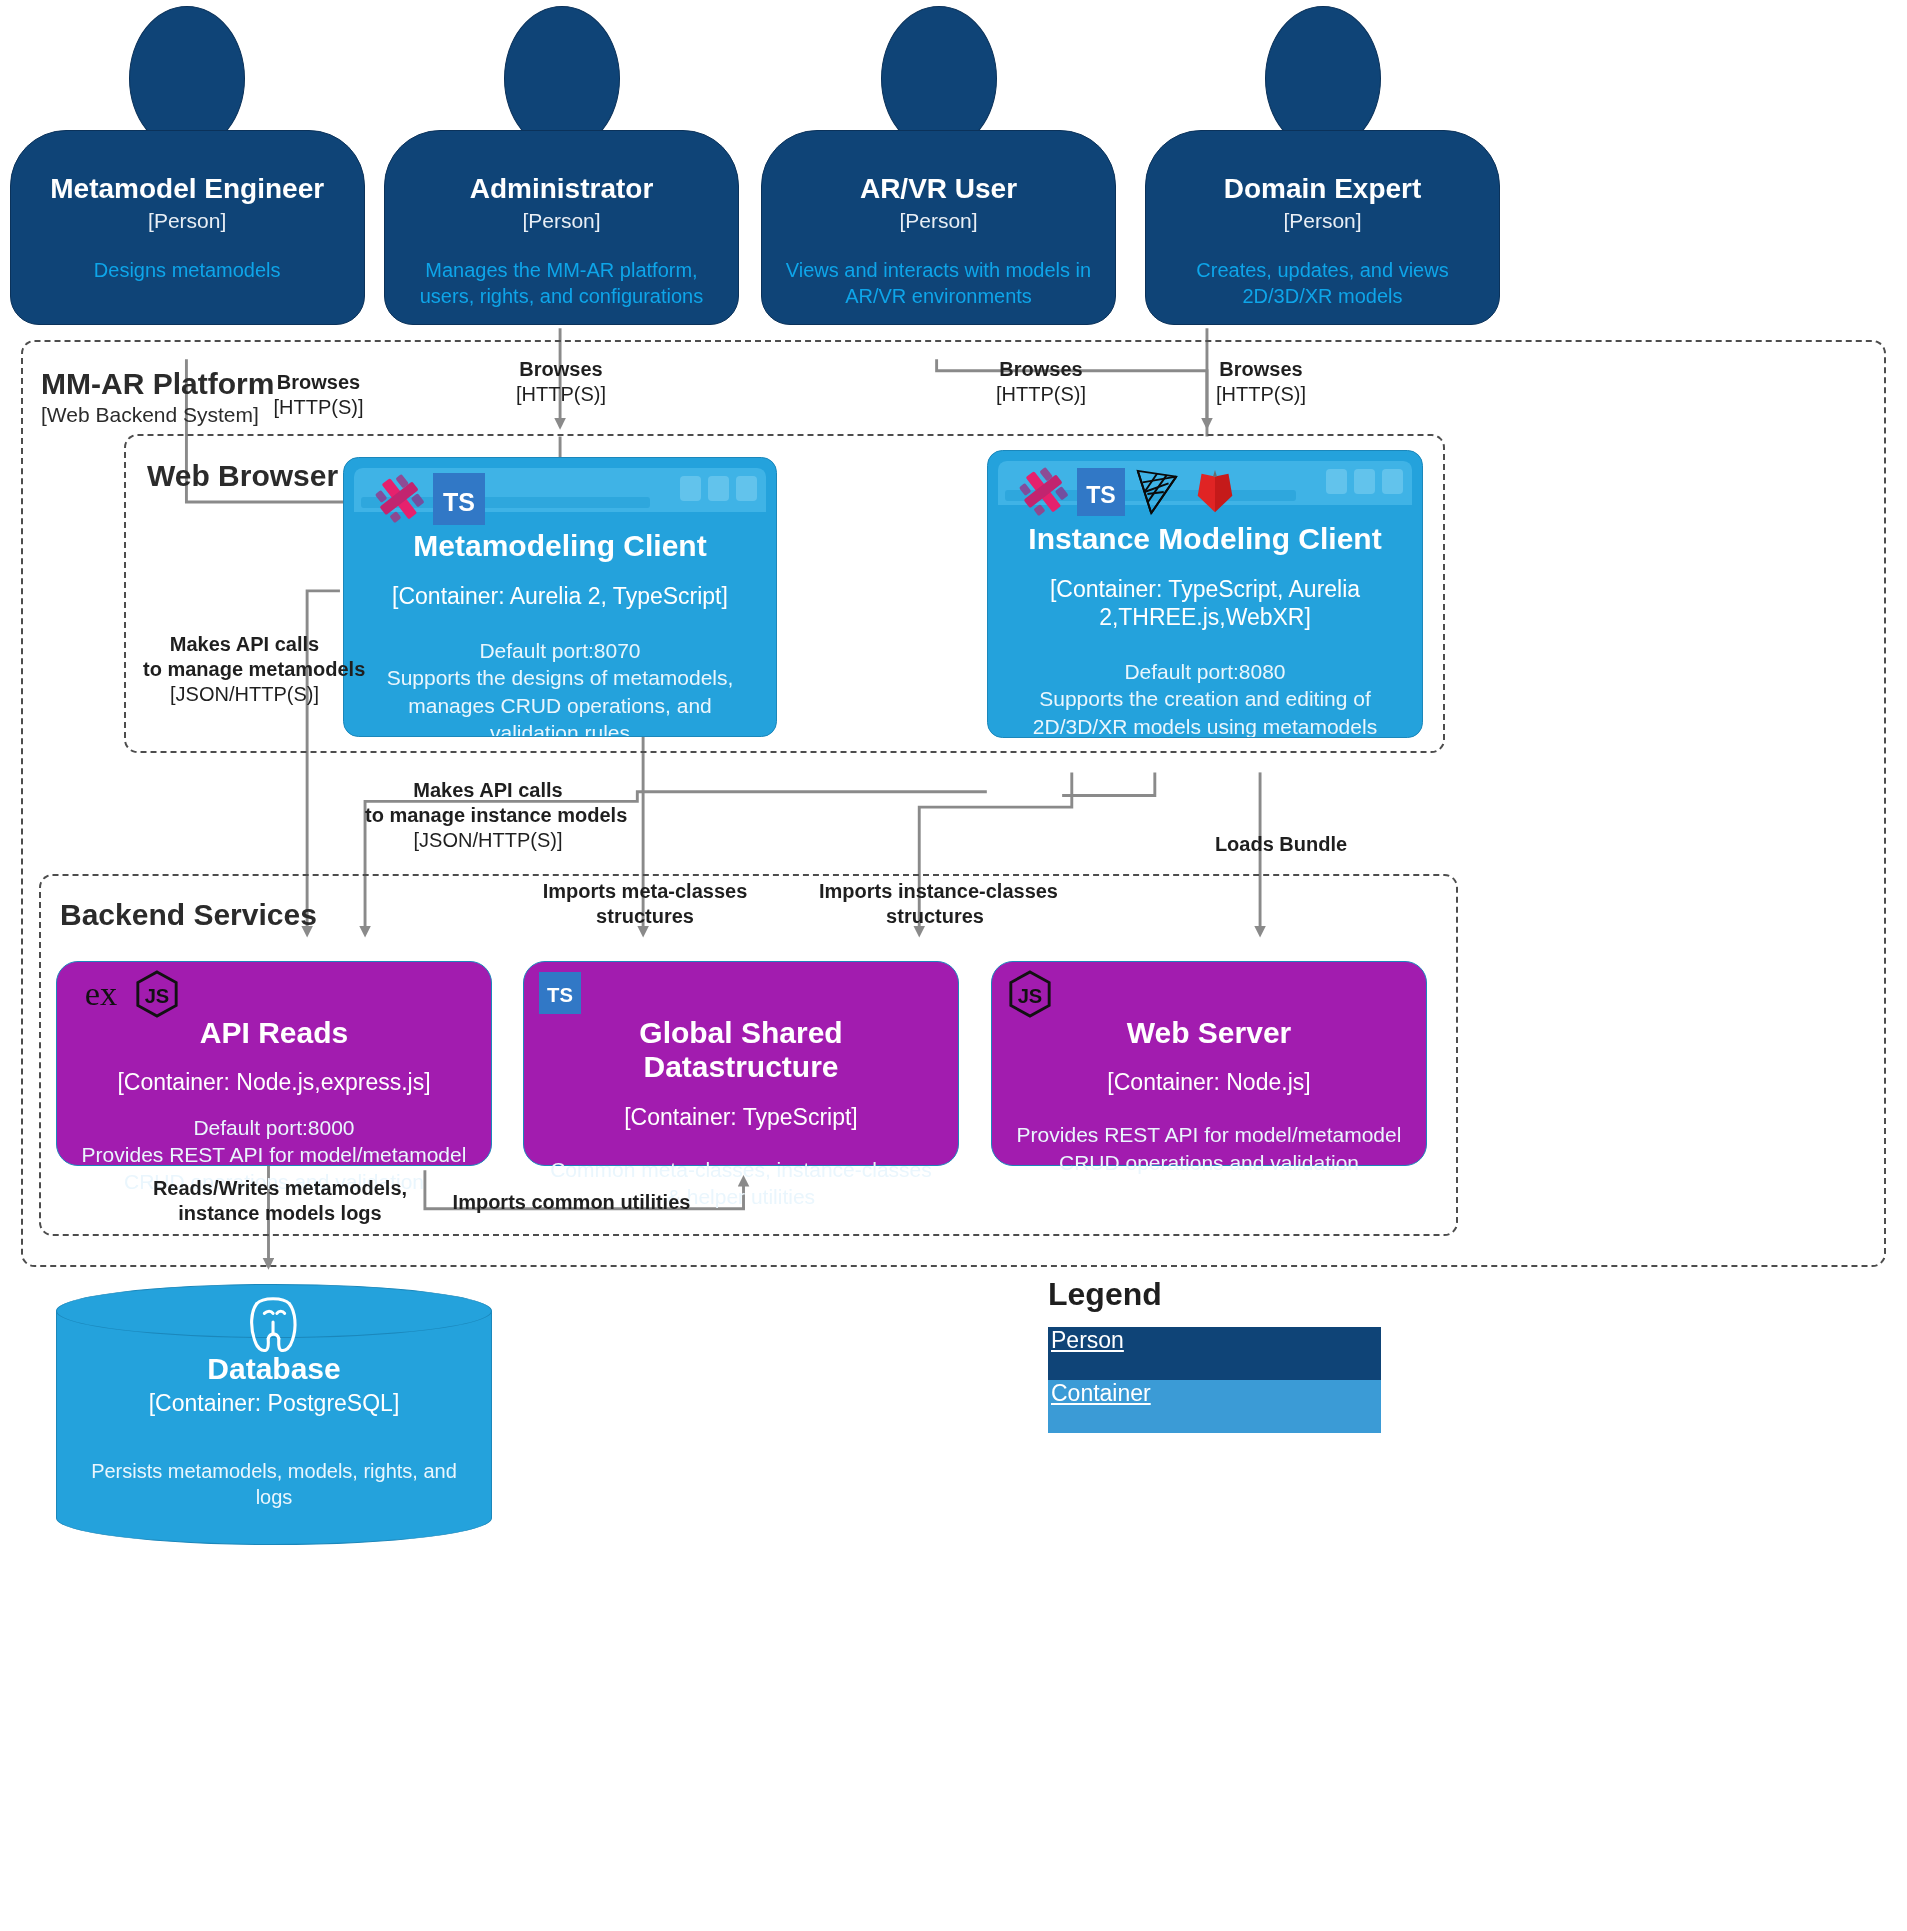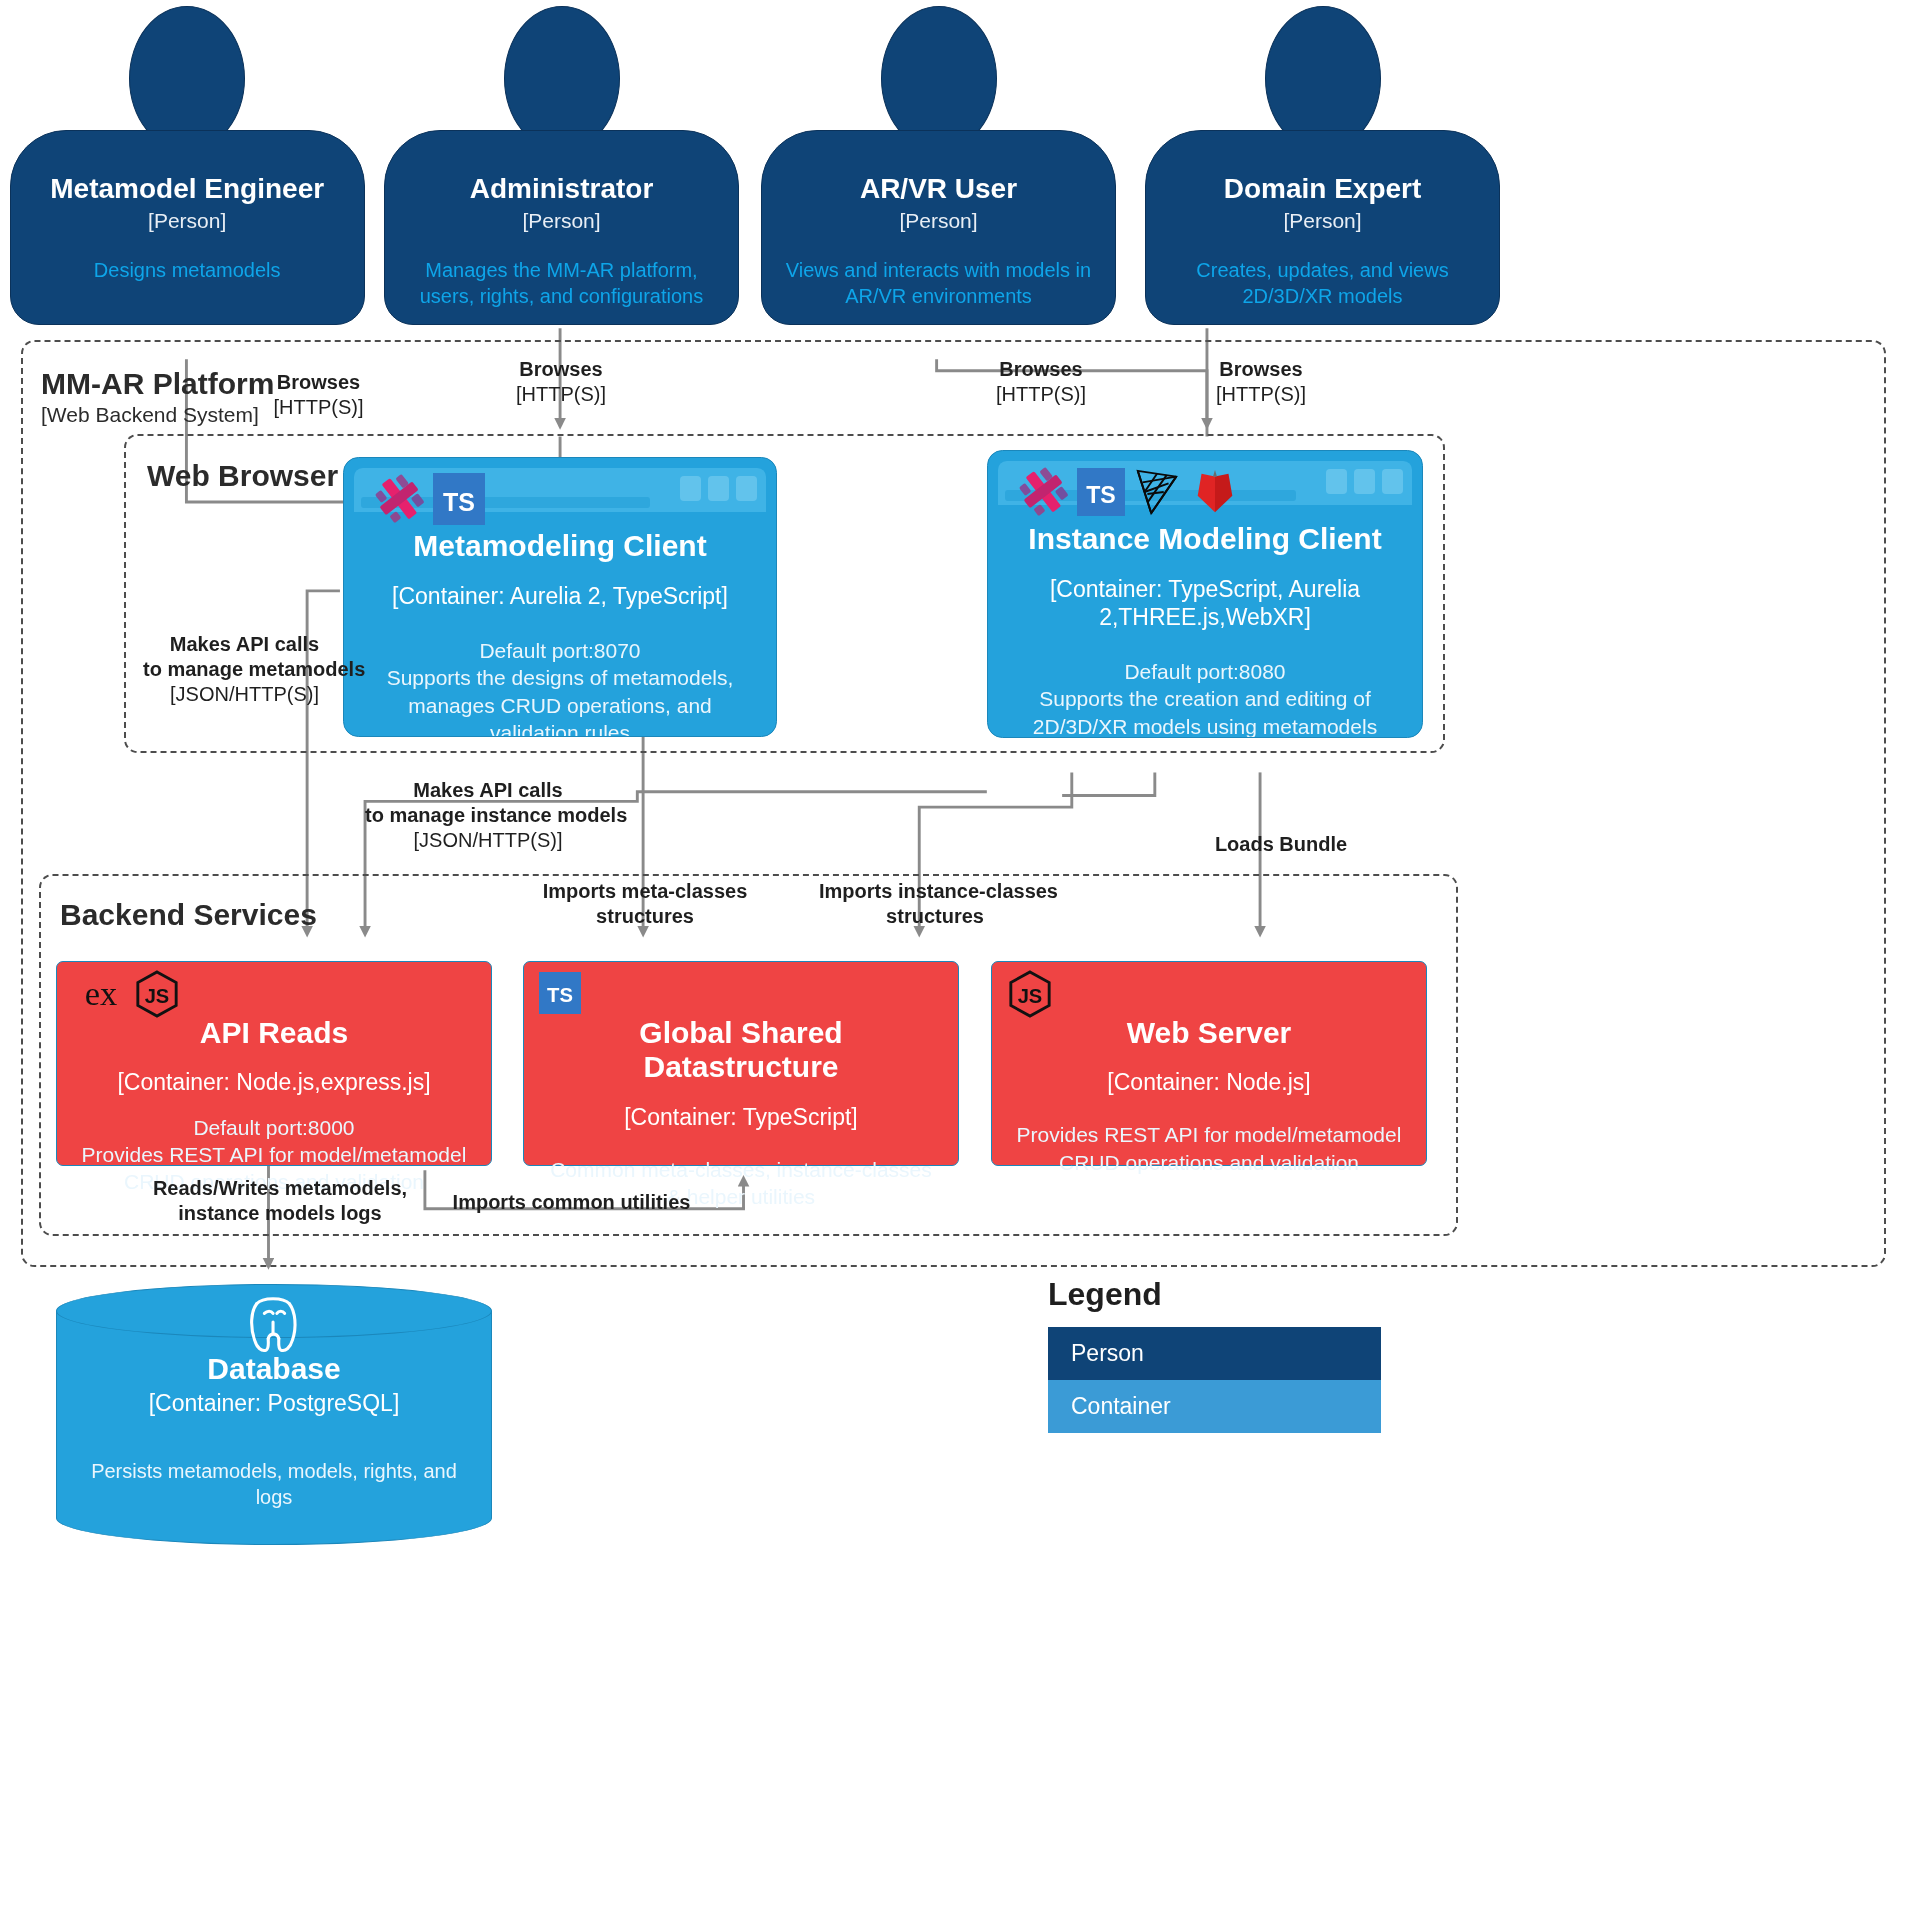--- a/index.html
+++ b/index.html
@@ -66,23 +66,23 @@
     position: absolute;
     color: #2b2b2b;
     font-weight: bold;
   }
   .boundary-label .b-title { font-size: 30px; line-height: 1.15; }
   .boundary-label .b-sub { font-size: 21px; font-weight: normal; line-height: 1.2; }
 
   
   .container-box {
     position: absolute;
-    background: #ef4444;
+    background: #a21caf;
     border: 1.9px solid #1b87bb;
-    border-radius: 7px;
+    border-radius: 22px;
     box-sizing: border-box;
     color: #ffffff;
     text-align: center;
     padding: 13.5px 17.4px;
   }
   .container-box.browserwin {
     background: #24A2DC;
     border-radius: 15.4px;
     padding: 0;
     overflow: hidden;
@@ -161,23 +161,24 @@
     white-space: nowrap;
   }
   .edge-label .l1 { font-weight: bold; }
   .edge-label .l2 { font-weight: bold; }
   .edge-label .l3 { font-weight: normal; }
 
   
   .legend { position: absolute; }
   .legend .lg-title { font-size: 32px; font-weight: bold; color: #1f1f1f; margin-bottom: 13.5px; }
   .legend .lg-row {
-    height: 53px; display: flex; align-items: center;
-    padding-left: 23px; color: #fff; font-size: 23px;
+    height: 53px; display: flex; 
+    padding-left: 3px; color: #fff; font-size: 23px;
     box-sizing: border-box;
+    text-decoration: underline;
   }
   .legend .lg-person { background: #0f4477; }
   .legend .lg-container { background: #3B9BD6; }
 </style>
 </head>
 <body>
 
 <div id="stage">
 
   <svg class="edges" viewBox="0 0 1976 2000">

